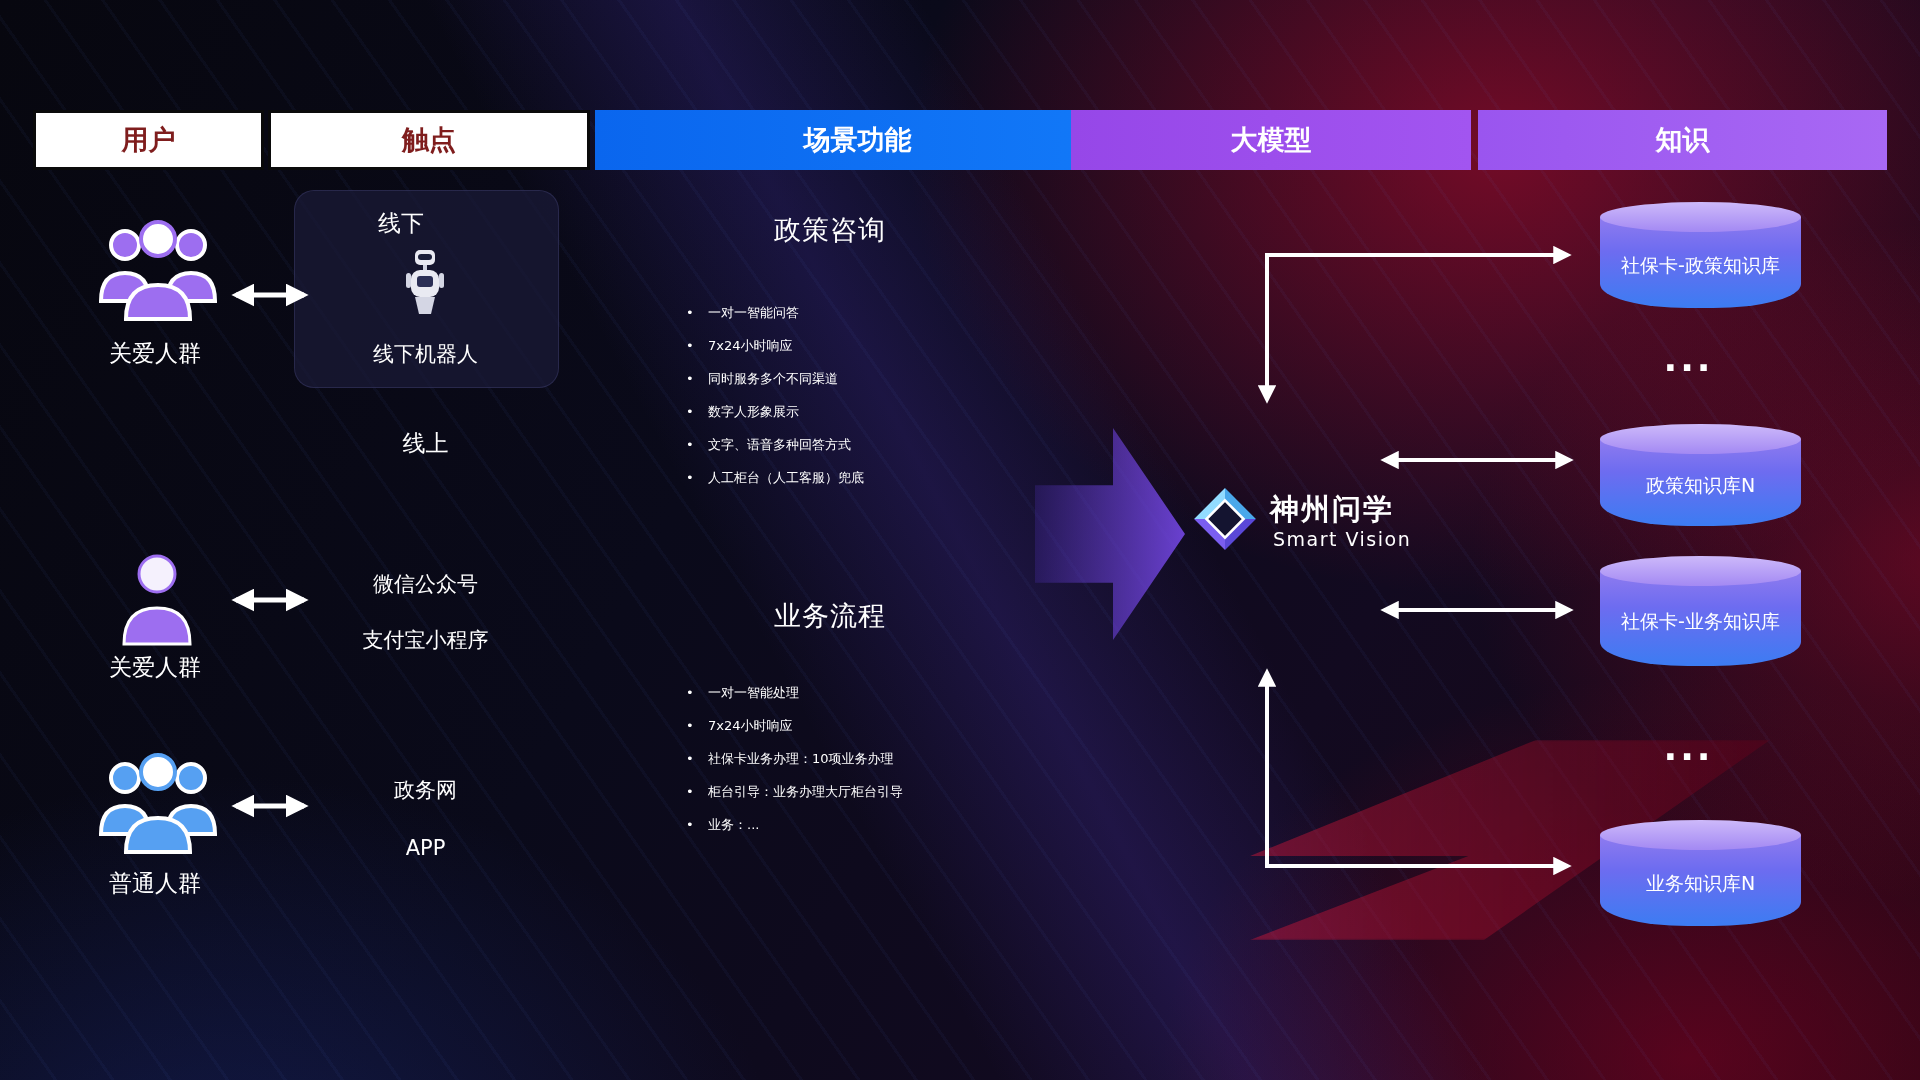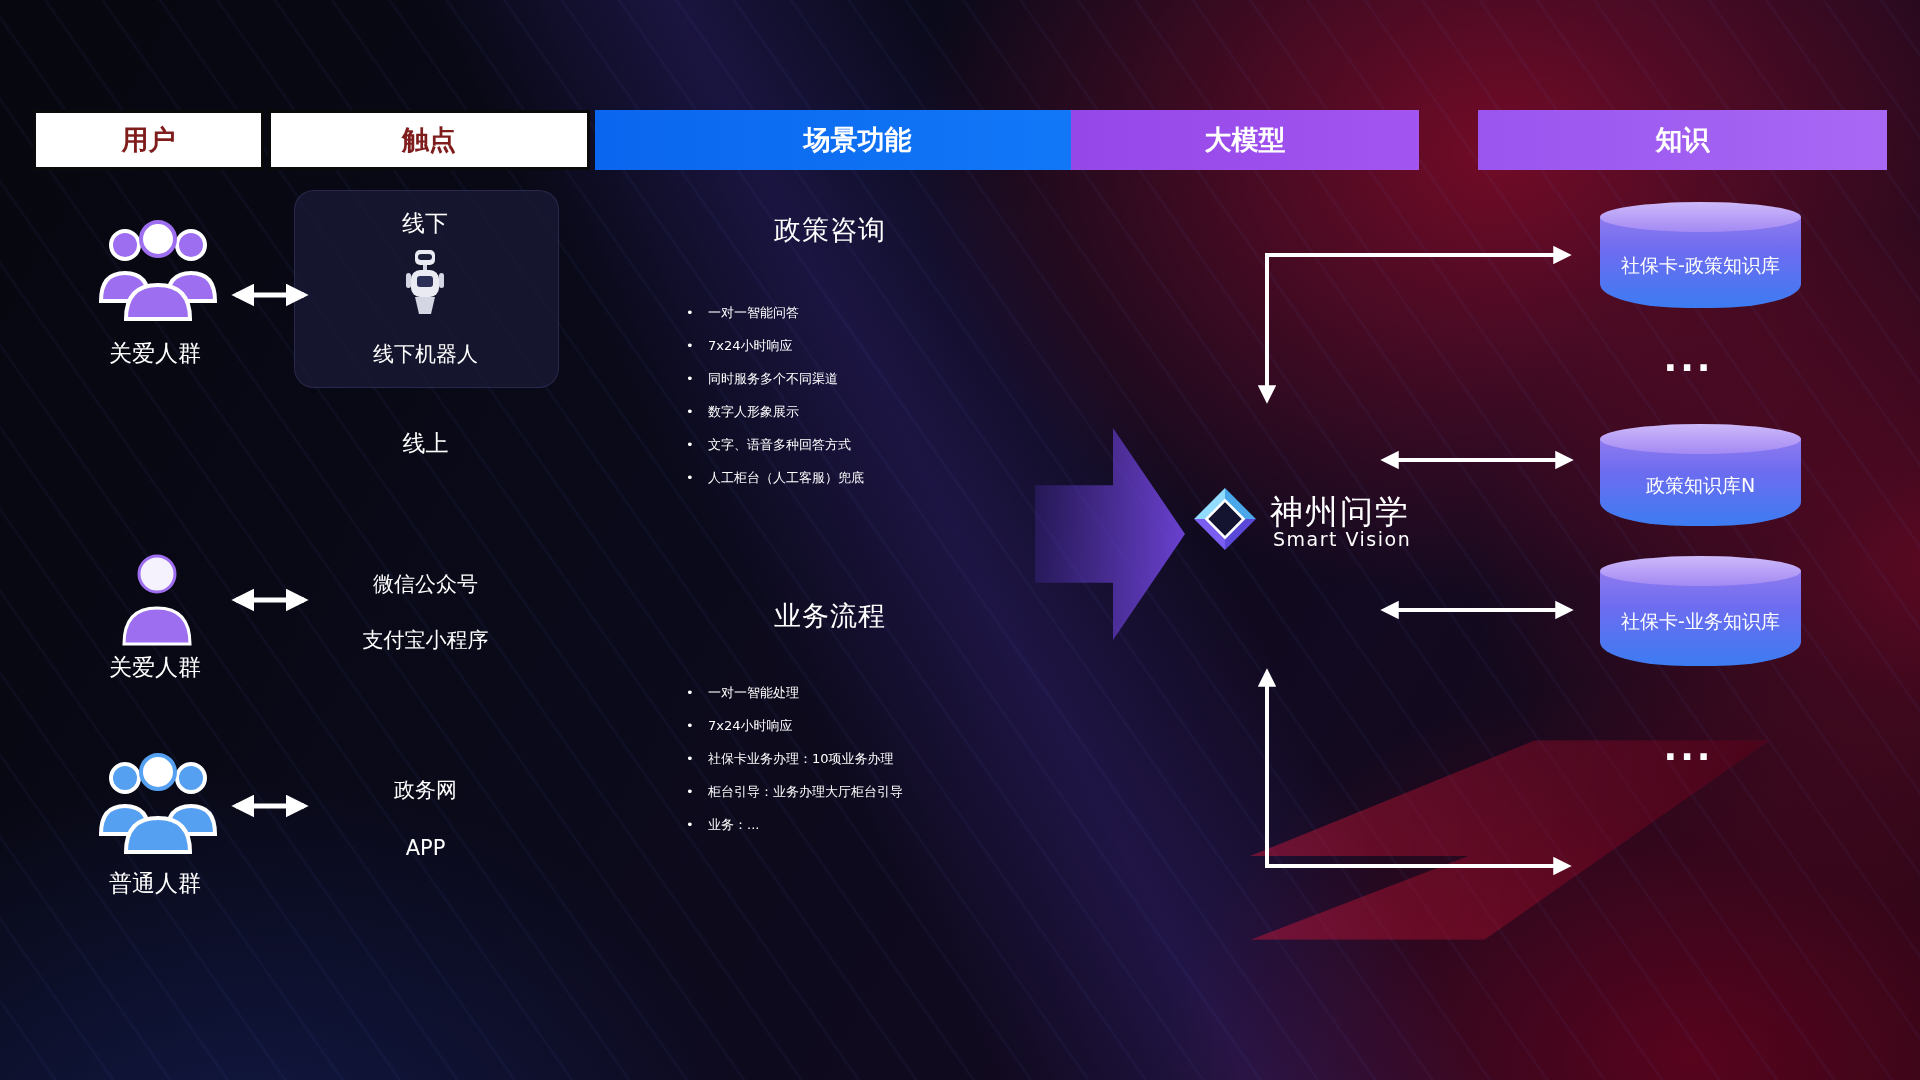--- a/index.html
+++ b/index.html
@@ -51,21 +51,21 @@
   .tp-box { position:absolute; left:294px; top:190px; width:263px; height:196px;
     background:rgba(26,27,55,.72); border:1px solid rgba(130,130,210,.18); border-radius:20px; }
 
   
   .flow-arrow { position:absolute; left:1035px; top:428px; width:150px; height:212px;
     background:linear-gradient(90deg, rgba(70,42,165,.30), rgba(118,72,232,.88));
     clip-path:polygon(0 27%, 52% 27%, 52% 0, 100% 50%, 52% 100%, 52% 73%, 0 73%);
   }
 
   
-  .model-name { position:absolute; font-size:33px; font-weight:400; letter-spacing:2px; white-space:nowrap; }
+  .model-name { position:absolute; font-size:29px; font-weight:700; letter-spacing:2px; white-space:nowrap; }
   .model-sub  { position:absolute; font-size:19px; letter-spacing:1.5px; white-space:nowrap; }
 
   
   .cyl { position:absolute; left:1600px; width:177px;padding-left:24px; }
   .cyl .cyl-body { position:absolute; left:0; right:0; top:15px; bottom:0;
     background:linear-gradient(180deg,#8f7bef 0%, #6d6cf0 38%, #3c7cf2 100%);
     border-radius:0 0 88px 88px / 0 0 24px 24px; }
   .cyl .cyl-top { position:absolute; left:0; right:0; top:0; height:30px; border-radius:50%;
     background:linear-gradient(180deg,#cdb9fa,#a389f3); }
   .cyl .cyl-lbl { position:absolute; left:8px; right:8px; top:28px; bottom:6px;
@@ -83,21 +83,21 @@
 <div class="canvas">
 
   <div class="bg-base"></div>
   <div class="bg-beam"></div>
   <div class="bg-streaks"></div>
   <div class="bg-chevron"></div>
 
   <div class="hdr white" style="left:33px;   width:231px;">用户</div>
   <div class="hdr white" style="left:268px;  width:322px;">触点</div>
   <div class="hdr blue" style="left:595px;  width:525px;">场景功能</div>
-  <div class="hdr purple" style="left:1071px; width:348px;">大模型</div>
+  <div class="hdr purple" style="left:1071px; width:400px;">大模型</div>
   <div class="hdr purple2" style="left:1478px; width:409px;">知识</div>
 
   <svg class="abs" style="left:95px;top:213px;" width="126" height="110" viewBox="0 0 126 110">
     <g stroke="#ffffff" stroke-width="4" fill="#9d6ef0">
       <circle cx="30" cy="32" r="14"></circle>
       <path d="M6 88 q0-28 24-28 q24 0 24 28 z"></path>
       <circle cx="96" cy="32" r="14"></circle>
       <path d="M72 88 q0-28 24-28 q24 0 24 28 z"></path>
     </g>
     <circle cx="63" cy="26" r="17" fill="#ffffff" stroke="#9d6ef0" stroke-width="4"></circle>
@@ -117,21 +117,21 @@
       <path d="M6 88 q0-28 24-28 q24 0 24 28 z"></path>
       <circle cx="96" cy="32" r="14"></circle>
       <path d="M72 88 q0-28 24-28 q24 0 24 28 z"></path>
     </g>
     <circle cx="63" cy="26" r="17" fill="#ffffff" stroke="#56a0f2" stroke-width="4"></circle>
     <path d="M31 106 q0-34 32-34 q32 0 32 34 z" fill="#56a0f2" stroke="#ffffff" stroke-width="4"></path>
   </svg>
   <div class="lbl" style="left:55px;top:868px;width:200px;font-size:23px;">普通人群</div>
 
   <div class="tp-box"></div>
-  <div class="lbl" style="left:294px;top:208px;width:214px;font-size:23px;padding-left:24px;">线下</div>
+  <div class="lbl" style="left:294px;top:208px;width:214px;font-size:23px;">线下</div>
 
   <svg class="abs" style="left:402px;top:248px;" width="46" height="70" viewBox="0 0 46 70">
     <rect x="13" y="2" width="20" height="15" rx="5" fill="#e9eaf2"></rect>
     <rect x="16" y="6" width="14" height="6" rx="3" fill="#1b1f3a"></rect>
     <rect x="21" y="17" width="4" height="5" fill="#cfd2e0"></rect>
     <rect x="4" y="25" width="5" height="15" rx="2.5" fill="#d4d6e4"></rect>
     <rect x="37" y="25" width="5" height="15" rx="2.5" fill="#d4d6e4"></rect>
     <rect x="9" y="22" width="28" height="27" rx="9" fill="#e9eaf2"></rect>
     <rect x="15" y="28" width="16" height="11" rx="3" fill="#2b2f55"></rect>
     <path d="M13 49 L33 49 L29 66 L17 66 z" fill="#d4d6e4"></path>
@@ -189,20 +189,25 @@
     <div class="cyl-lbl">政策知识库N</div>
   </div>
 
   <div class="cyl" style="top:556px;height:110px;">
     <div class="cyl-body"></div>
     <div class="cyl-top"></div>
     <div class="cyl-lbl">社保卡-业务知识库</div>
   </div>
   <div class="dots" style="top:727px;">...</div>
 
+  <div class="cyl" style="top:820px;height:106px;">
+    <div class="cyl-body"></div>
+    <div class="cyl-top"></div>
+    <div class="cyl-lbl">业务知识库N</div>
+  </div>
 
   <svg class="overlay" width="1920" height="1080" viewBox="0 0 1920 1080">
     <defs>
       <marker id="ah" viewBox="0 0 10 10" refX="8" refY="5" markerWidth="4.6" markerHeight="4.6" orient="auto-start-reverse">
         <path d="M0 0 L10 5 L0 10 z" fill="#ffffff"></path>
       </marker>
     </defs>
     <g stroke="#ffffff" stroke-width="5" fill="none">
       <line x1="236" y1="295" x2="304" y2="295" marker-start="url(#ah)" marker-end="url(#ah)"></line>
       <line x1="236" y1="600" x2="304" y2="600" marker-start="url(#ah)" marker-end="url(#ah)"></line>

